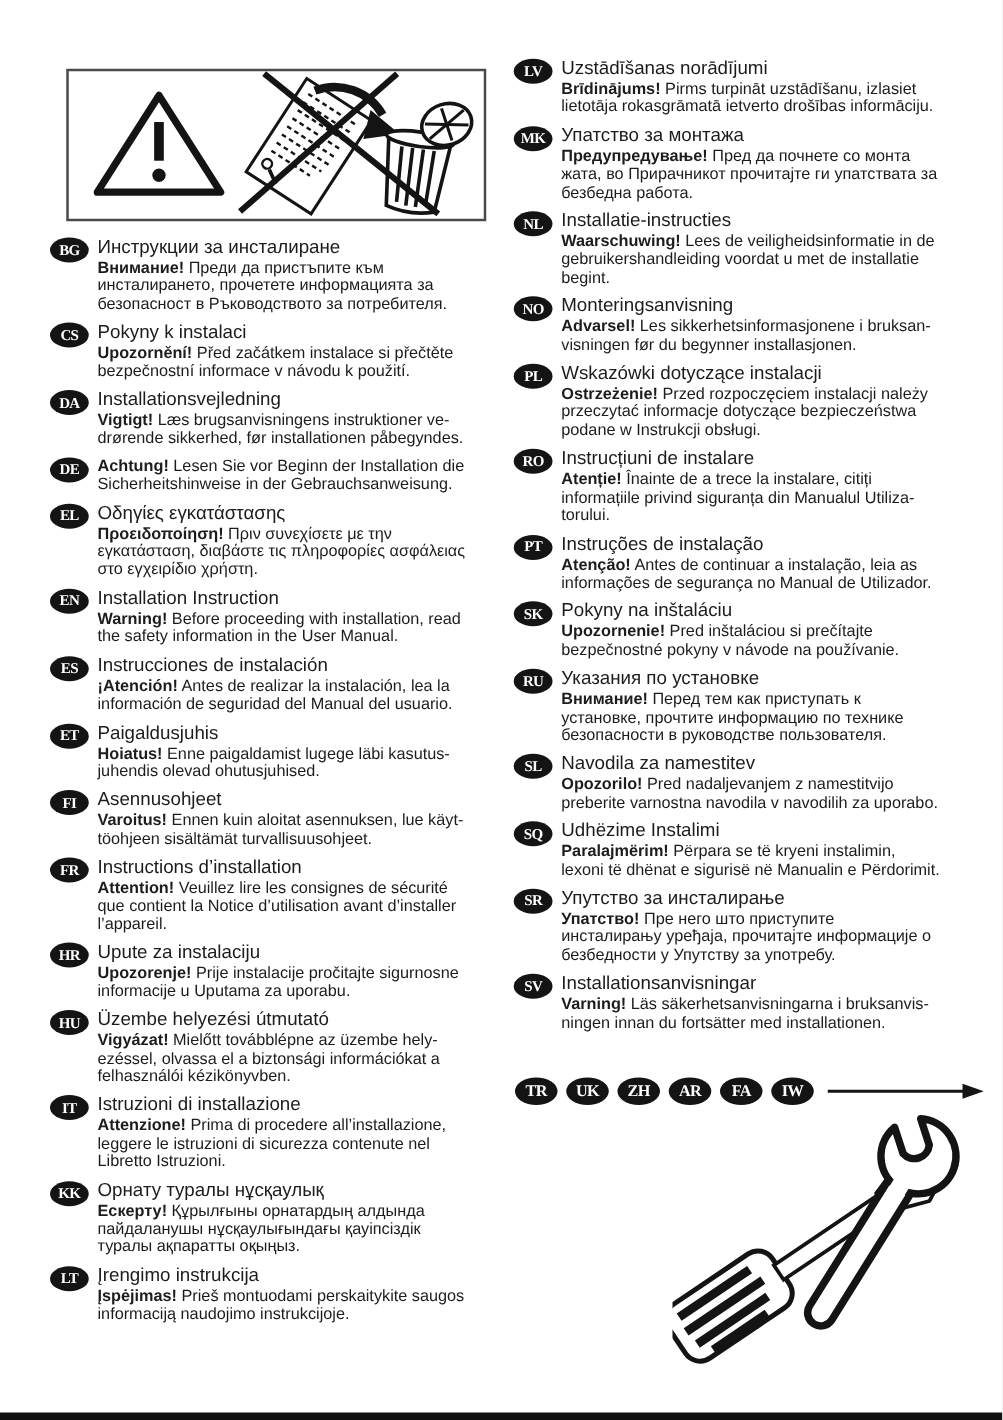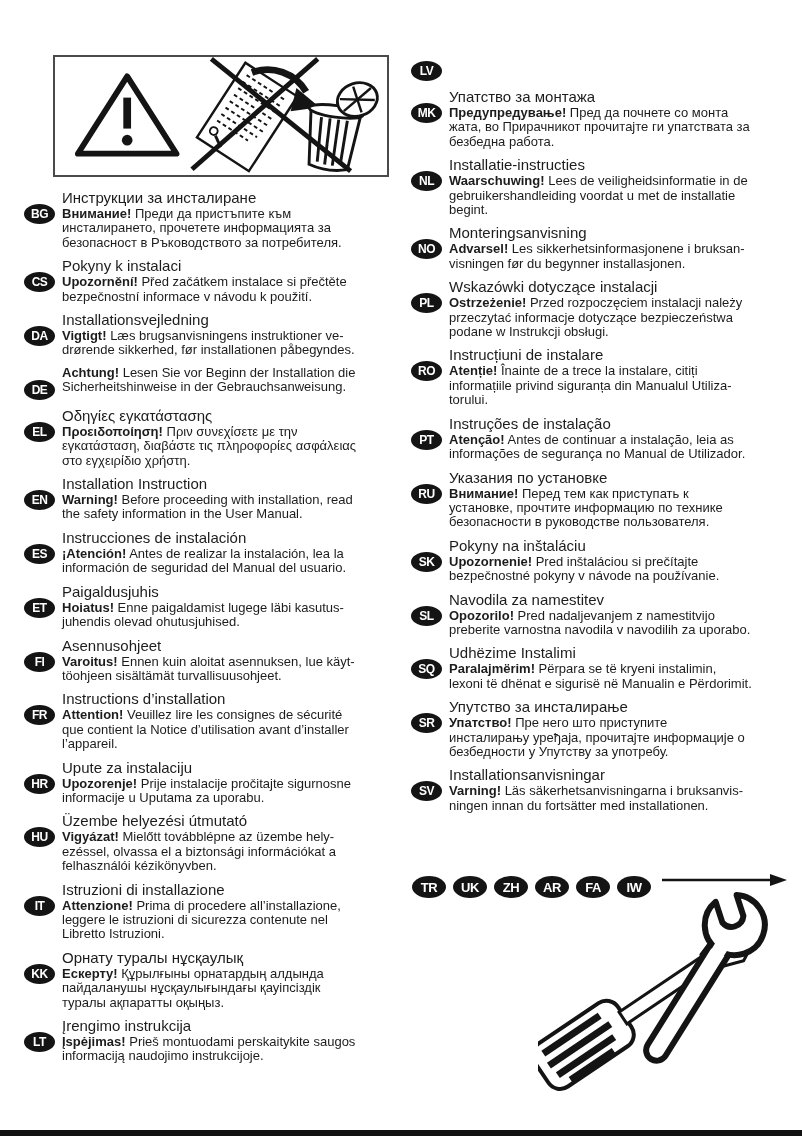--- a/index.html
+++ b/index.html
@@ -6,27 +6,27 @@
   .page{
     position:relative;width:802px;height:1136px;background:#ffffff;
     font-family:"Liberation Sans","DejaVu Sans",sans-serif;color:#1c1c1c;
     overflow:hidden;margin:0 auto;
   }
   .image-box{
     position:absolute;left:53px;top:55px;width:336px;height:122px;
     border:2px solid #4a4a4a;box-sizing:border-box;background:#fff;
   }
   .col{position:absolute;width:372px;}
-  #col-left{left:24px;top:189px;}
+  #col-left{left:40px;top:189px;}
   #col-right{left:411px;top:46px;}
   .section{display:flex;align-items:flex-start;margin-bottom:7px;}
   .badge{
     flex:0 0 auto;display:inline-flex;align-items:center;justify-content:center;
     width:31px;height:20px;border-radius:50%;background:#141414;color:#fff;
-    font-weight:bold;font-size:12px;letter-spacing:-0.5px;margin-top:15px;
+    font-weight:bold;font-size:12px;letter-spacing:-0.5px;margin-top:1px;font-family:Liberation Serif, serif;
   }
   .badge-lg{width:34px;height:22px;font-size:13px;}
   .texts{margin-left:7px;}
   .sec-title{font-size:15px;line-height:17px;}
   .sec-body{
     margin:1px 0 0 0;font-size:13px;line-height:14.4px;
     white-space:pre-line;
   }
   .sec-body b{font-weight:bold;}
   .extra-row{position:absolute;left:412px;top:861px;display:flex;align-items:center;gap:7px;}
@@ -211,20 +211,25 @@
     <div class="texts">
       <div class="sec-title">Įrengimo instrukcija</div>
       <p class="sec-body"><b>Įspėjimas!</b><span> Prieš montuodami perskaitykite saugos
 informaciją naudojimo instrukcijoje.</span></p>
     </div>
   </div>
     </div>
   <div class="col" id="col-right">
       <div class="section">
     <span class="badge">LV</span>
+    <div class="texts">
+      <div class="sec-title">Uzstādīšanas norādījumi</div>
+      <p class="sec-body"><b>Brīdinājums!</b><span> Pirms turpināt uzstādīšanu, izlasiet
+lietotāja rokasgrāmatā ietverto drošības informāciju.</span></p>
+    </div>
   </div>
       <div class="section">
     <span class="badge">MK</span>
     <div class="texts">
       <div class="sec-title">Упатство за монтажа</div>
       <p class="sec-body"><b>Предупредување!</b><span> Пред да почнете со монта
 жата, во Прирачникот прочитајте ги упатствата за
 безбедна работа.</span></p>
     </div>
   </div>
@@ -265,34 +270,34 @@
   </div>
       <div class="section">
     <span class="badge">PT</span>
     <div class="texts">
       <div class="sec-title">Instruções de instalação</div>
       <p class="sec-body"><b>Atenção!</b><span> Antes de continuar a instalação, leia as
 informações de segurança no Manual de Utilizador.</span></p>
     </div>
   </div>
       <div class="section">
+    <span class="badge">SK</span>
+    <div class="texts">
+      <div class="sec-title">Pokyny na inštaláciu</div>
+      <p class="sec-body"><b>Upozornenie!</b><span> Pred inštaláciou si prečítajte
+bezpečnostné pokyny v návode na používanie.</span></p>
+    </div>
+  </div>
+      <div class="section">
     <span class="badge">RU</span>
     <div class="texts">
       <div class="sec-title">Указания по установке</div>
       <p class="sec-body"><b>Внимание!</b><span> Перед тем как приступать к
 установке, прочтите информацию по технике
 безопасности в руководстве пользователя.</span></p>
-    </div>
-  </div>
-      <div class="section">
-    <span class="badge">SK</span>
-    <div class="texts">
-      <div class="sec-title">Pokyny na inštaláciu</div>
-      <p class="sec-body"><b>Upozornenie!</b><span> Pred inštaláciou si prečítajte
-bezpečnostné pokyny v návode na používanie.</span></p>
     </div>
   </div>
       <div class="section">
     <span class="badge">SL</span>
     <div class="texts">
       <div class="sec-title">Navodila za namestitev</div>
       <p class="sec-body"><b>Opozorilo!</b><span> Pred nadaljevanjem z namestitvijo
 preberite varnostna navodila v navodilih za uporabo.</span></p>
     </div>
   </div>

